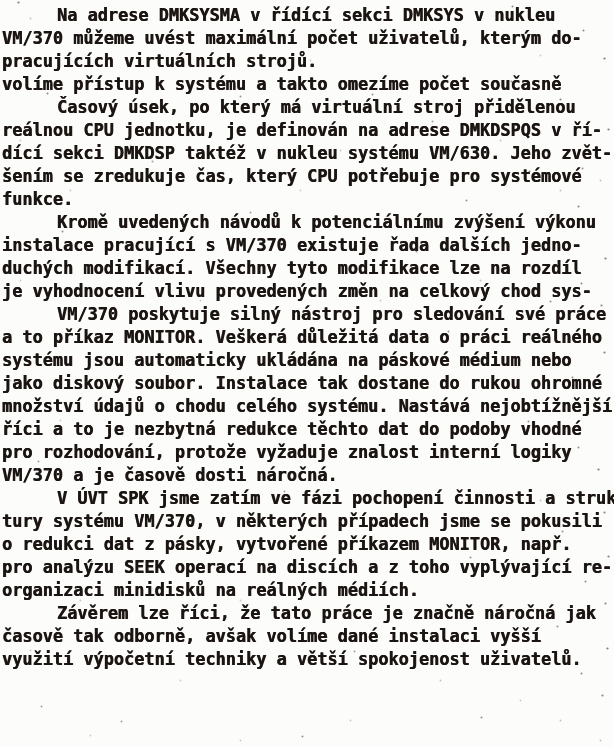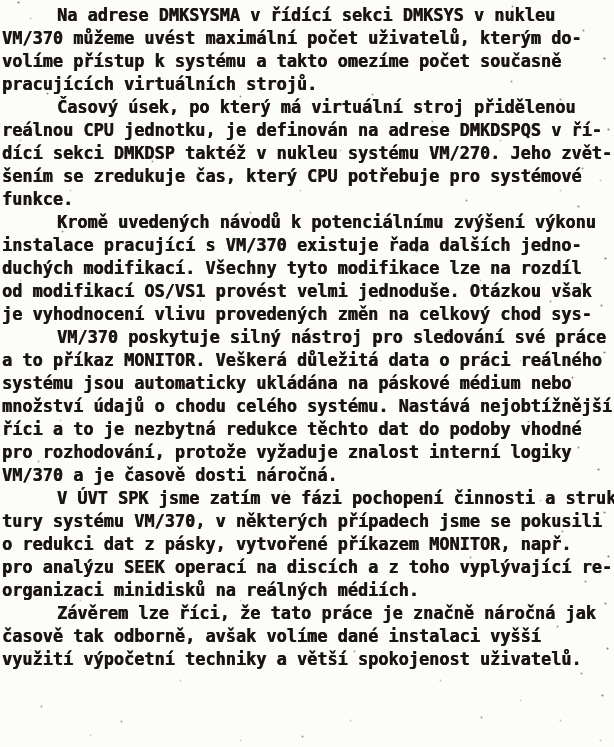--- a/index.html
+++ b/index.html
@@ -101,35 +101,35 @@
       10px 380px 0 0.4px rgba(95,86,76,.3), 600px 180px 0 0.4px rgba(95,86,76,.35);
   }
 </style>
 </head>
 <body>
 
 <div class="page">
   <div class="text">
       <div class="line indent">Na adrese DMKSYSMA v řídící sekci DMKSYS v nukleu</div>
       <div class="line">VM/370 můžeme uvést maximální počet uživatelů, kterým do-</div>
+      <div class="line">pracujících virtuálních strojů.</div>
       <div class="line">volíme přístup k systému a takto omezíme počet současně</div>
-      <div class="line">pracujících virtuálních strojů.</div>
       <div class="line indent">Časový úsek, po který má virtuální stroj přidělenou</div>
       <div class="line">reálnou CPU jednotku, je definován na adrese DMKDSPQS v ří-</div>
-      <div class="line">dící sekci DMKDSP taktéž v nukleu systému VM/270. Jeho zvět-</div>
+      <div class="line">dící sekci DMKDSP taktéž v nukleu systému VM/630. Jeho zvět-</div>
       <div class="line">šením se zredukuje čas, který CPU potřebuje pro systémové</div>
       <div class="line">funkce.</div>
       <div class="line indent">Kromě uvedených návodů k potenciálnímu zvýšení výkonu</div>
       <div class="line">instalace pracující s VM/370 existuje řada dalších jedno-</div>
       <div class="line">duchých modifikací. Všechny tyto modifikace lze na rozdíl</div>
-      <div class="line">od modifikací OS/VS1 provést velmi jednoduše. Otázkou však</div>
       <div class="line">je vyhodnocení vlivu provedených změn na celkový chod sys-</div>
       <div class="line indent">VM/370 poskytuje silný nástroj pro sledování své práce</div>
       <div class="line">a to příkaz MONITOR. Veškerá důležitá data o práci reálného</div>
       <div class="line">systému jsou automaticky ukládána na páskové médium nebo</div>
+      <div class="line">jako diskový soubor. Instalace tak dostane do rukou ohromné</div>
       <div class="line">množství údajů o chodu celého systému. Nastává nejobtížnější</div>
       <div class="line">říci a to je nezbytná redukce těchto dat do podoby vhodné</div>
       <div class="line">pro rozhodování, protože vyžaduje znalost interní logiky</div>
       <div class="line">VM/370 a je časově dosti náročná.</div>
       <div class="line indent">V ÚVT SPK jsme zatím ve fázi pochopení činnosti a struk-</div>
       <div class="line">tury systému VM/370, v některých případech jsme se pokusili</div>
       <div class="line">o redukci dat z pásky, vytvořené příkazem MONITOR, např.</div>
       <div class="line">pro analýzu SEEK operací na discích a z toho vyplývající re-</div>
       <div class="line">organizaci minidisků na reálných médiích.</div>
       <div class="line indent">Závěrem lze říci, že tato práce je značně náročná jak</div>

